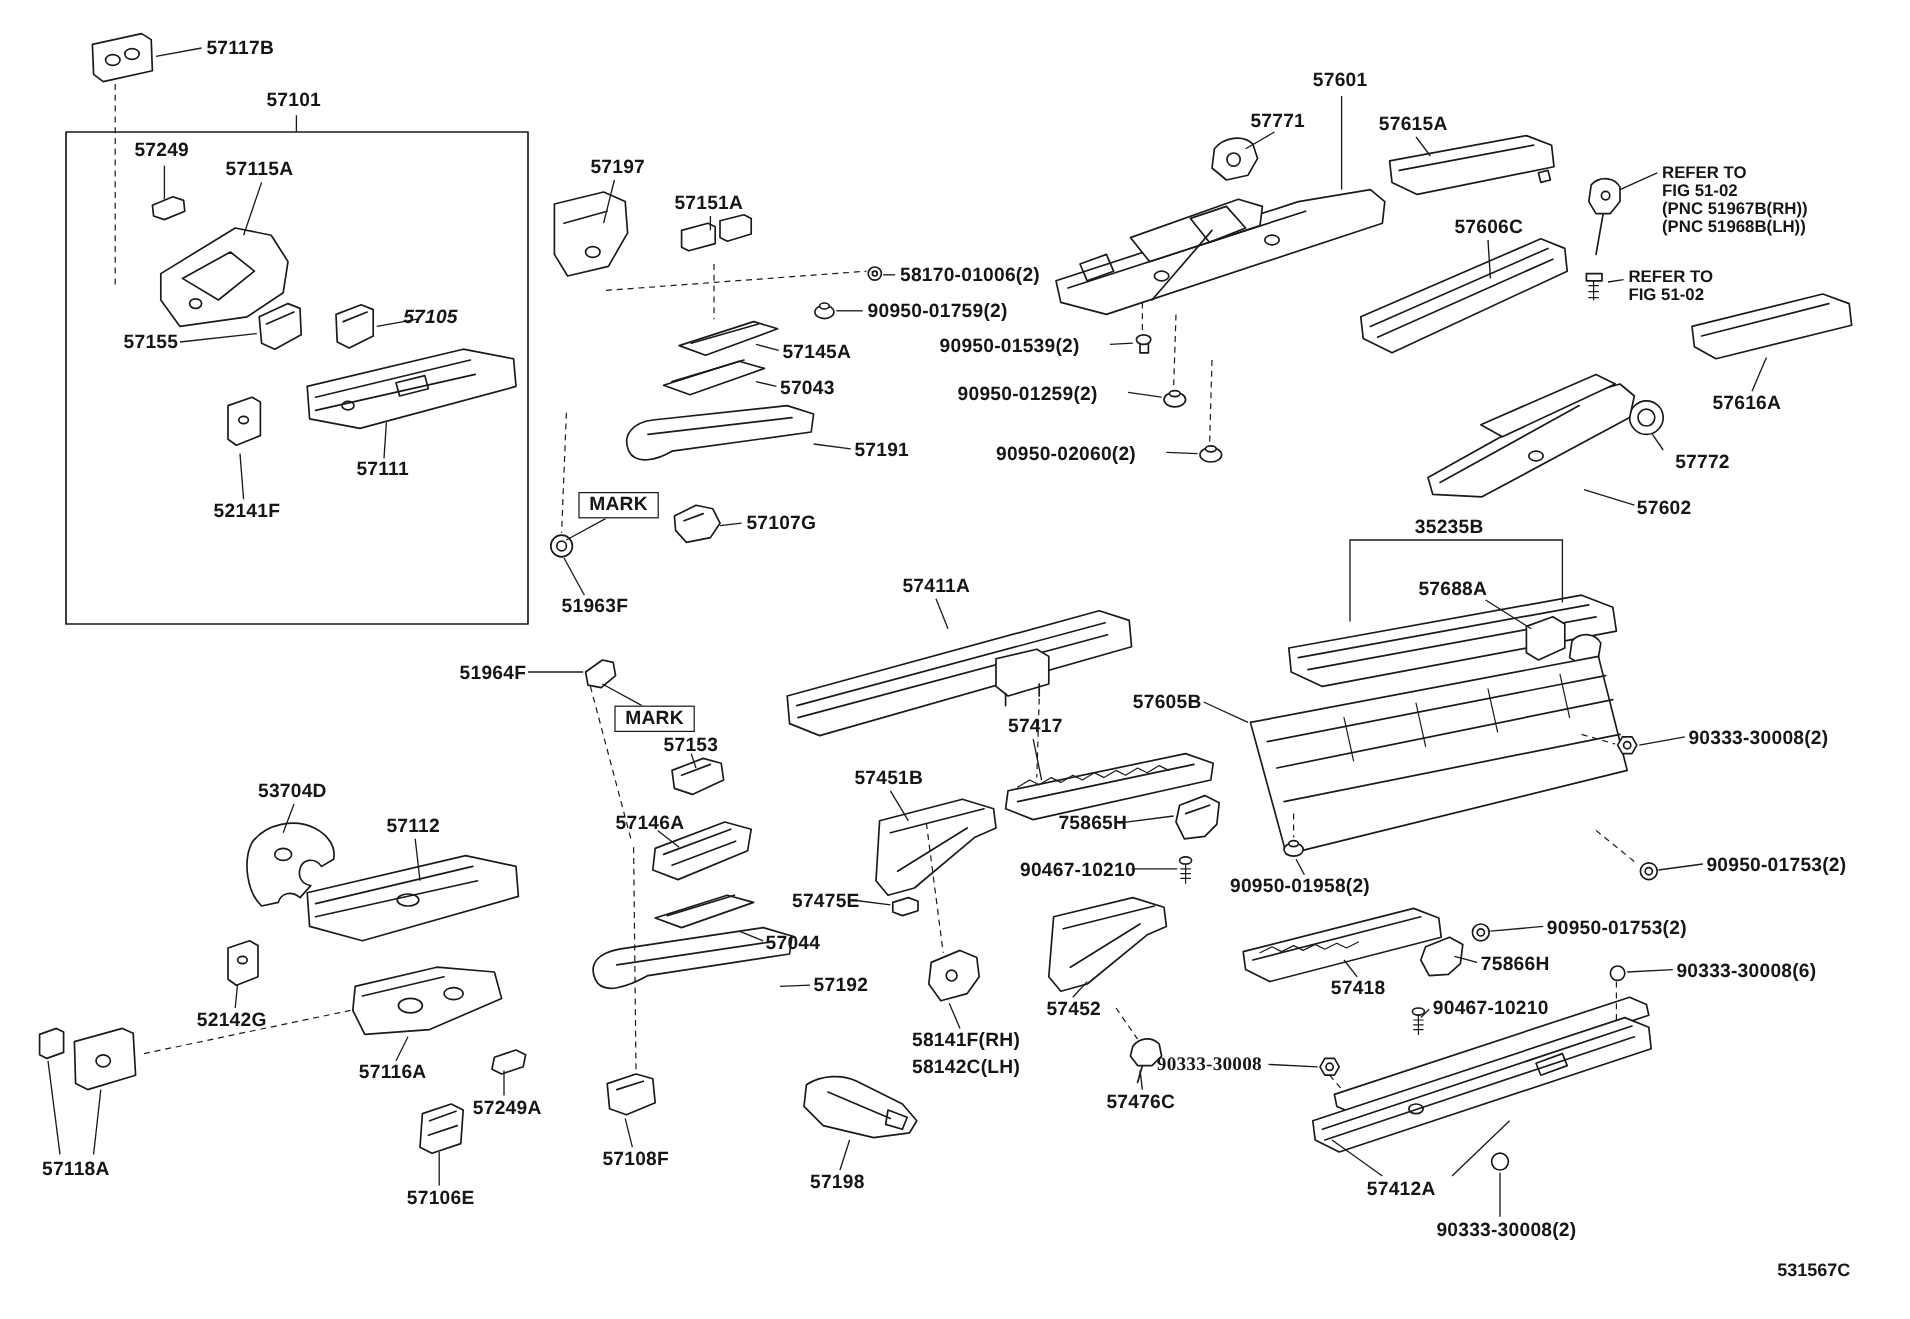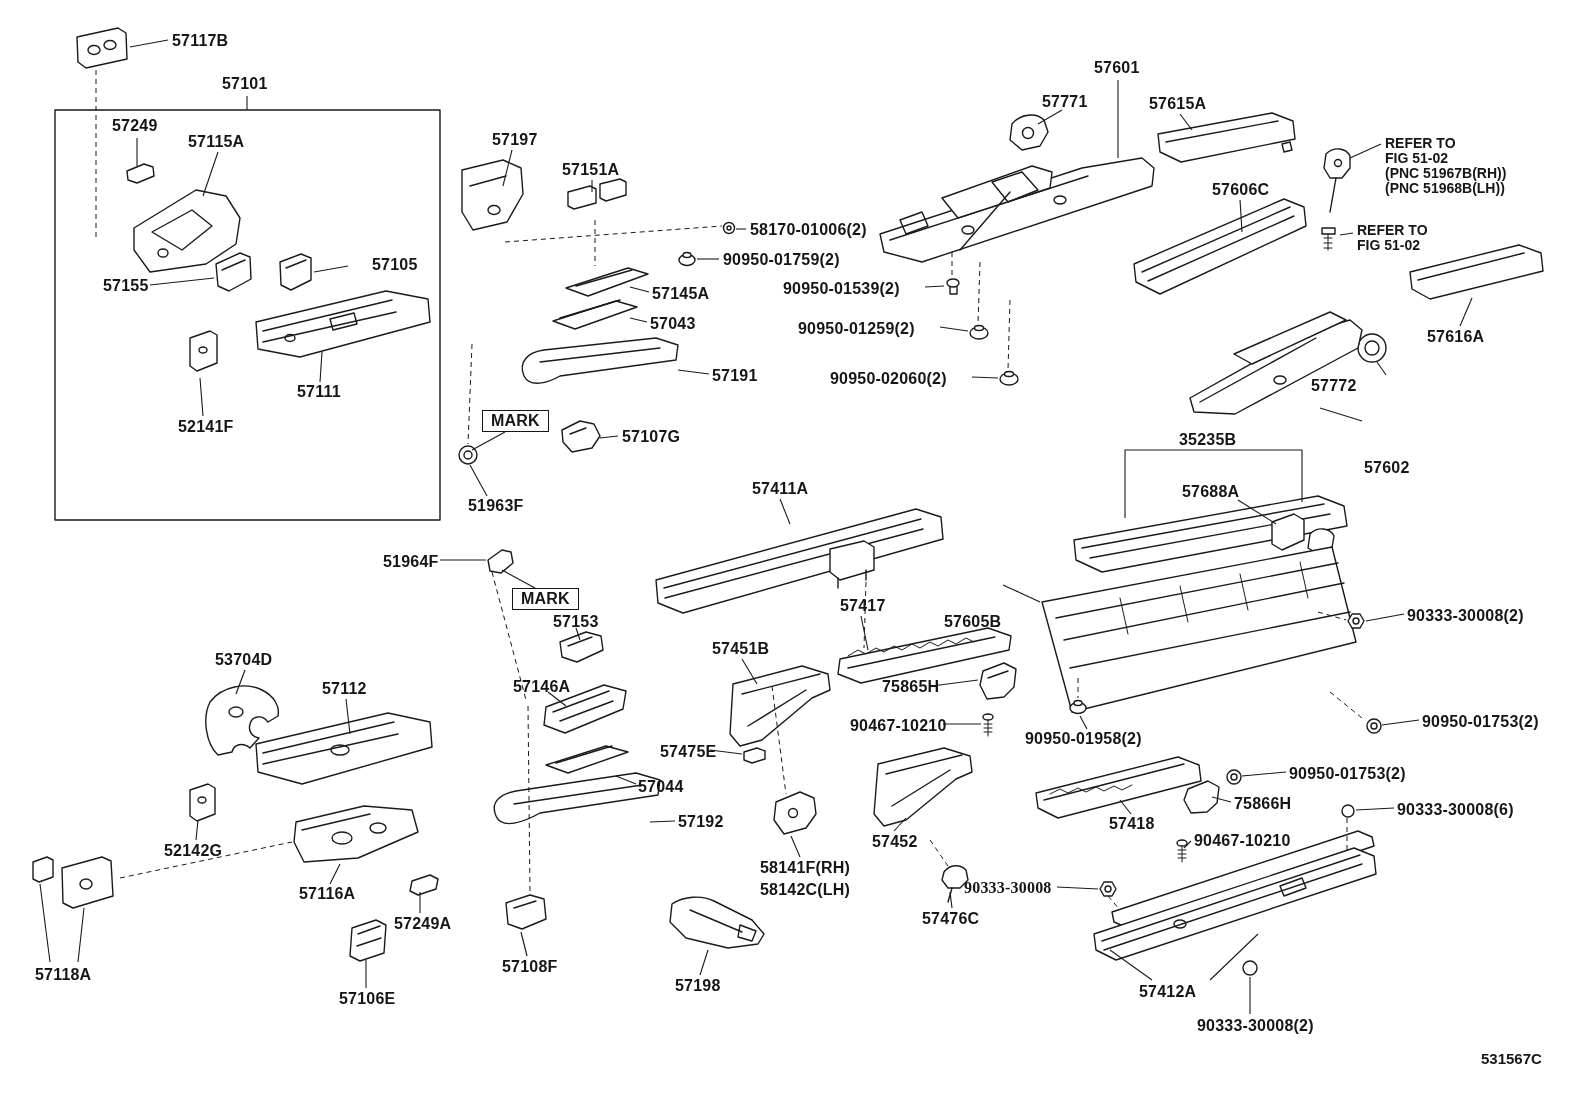--- a/index.html
+++ b/index.html
@@ -474,21 +474,21 @@
     <line x1="772" y1="686" x2="786" y2="794"></line>
   </g>
 </svg>
 
 <div class="label-layer" id="label-layer">
       <div class="part-label" style="left: 172px; top: 33px;">57117B</div>
       <div class="part-label" style="left: 222px; top: 76px;">57101</div>
       <div class="part-label" style="left: 112px; top: 118px;">57249</div>
       <div class="part-label" style="left: 188px; top: 134px;">57115A</div>
       <div class="part-label" style="left: 103px; top: 278px;">57155</div>
-      <div class="part-label" style="left: 372px; top: 257px;">57105</div>
+      <div class="part-label" style="left: 336px; top: 257px; font-style: italic;">57105</div>
       <div class="part-label" style="left: 297px; top: 384px;">57111</div>
       <div class="part-label" style="left: 178px; top: 419px;">52141F</div>
       <div class="part-label" style="left: 492px; top: 132px;">57197</div>
       <div class="part-label" style="left: 562px; top: 162px;">57151A</div>
       <div class="part-label" style="left: 750px; top: 222px;">58170-01006(2)</div>
       <div class="part-label" style="left: 723px; top: 252px;">90950-01759(2)</div>
       <div class="part-label" style="left: 652px; top: 286px;">57145A</div>
       <div class="part-label" style="left: 650px; top: 316px;">57043</div>
       <div class="part-label" style="left: 712px; top: 368px;">57191</div>
       <div class="part-label boxed" style="left: 482px; top: 410px;">MARK</div>
@@ -527,25 +527,25 @@
       <div class="part-label small" style="left: 1385px; top: 151px;">FIG 51-02</div>
       <div class="part-label small" style="left: 1385px; top: 166px;">(PNC 51967B(RH))</div>
       <div class="part-label small" style="left: 1385px; top: 181px;">(PNC 51968B(LH))</div>
       <div class="part-label small" style="left: 1357px; top: 223px;">REFER TO</div>
       <div class="part-label small" style="left: 1357px; top: 238px;">FIG 51-02</div>
       <div class="part-label" style="left: 1212px; top: 182px;">57606C</div>
       <div class="part-label" style="left: 783px; top: 281px;">90950-01539(2)</div>
       <div class="part-label" style="left: 798px; top: 321px;">90950-01259(2)</div>
       <div class="part-label" style="left: 830px; top: 371px;">90950-02060(2)</div>
       <div class="part-label" style="left: 1427px; top: 329px;">57616A</div>
-      <div class="part-label" style="left: 1311px; top: 378px;">57772</div>
-      <div class="part-label" style="left: 1364px; top: 416px; margin-top: 44px;">57602</div>
+      <div class="part-label" style="left: 1396px; top: 378px;">57772</div>
+      <div class="part-label" style="left: 1364px; top: 416px;">57602</div>
       <div class="part-label" style="left: 1179px; top: 432px;">35235B</div>
       <div class="part-label" style="left: 1182px; top: 484px;">57688A</div>
-      <div class="part-label" style="left: 944px; top: 578px; margin-top: 36px;">57605B</div>
+      <div class="part-label" style="left: 944px; top: 578px;">57605B</div>
       <div class="part-label" style="left: 1407px; top: 608px;">90333-30008(2)</div>
       <div class="part-label" style="left: 1422px; top: 714px;">90950-01753(2)</div>
       <div class="part-label" style="left: 1025px; top: 731px;">90950-01958(2)</div>
       <div class="part-label" style="left: 1289px; top: 766px;">90950-01753(2)</div>
       <div class="part-label" style="left: 1234px; top: 796px;">75866H</div>
       <div class="part-label" style="left: 1397px; top: 802px;">90333-30008(6)</div>
       <div class="part-label" style="left: 1109px; top: 816px;">57418</div>
       <div class="part-label" style="left: 1194px; top: 833px;">90467-10210</div>
       <div class="part-label" style="left: 1139px; top: 984px;">57412A</div>
       <div class="part-label" style="left: 1197px; top: 1018px;">90333-30008(2)</div>

